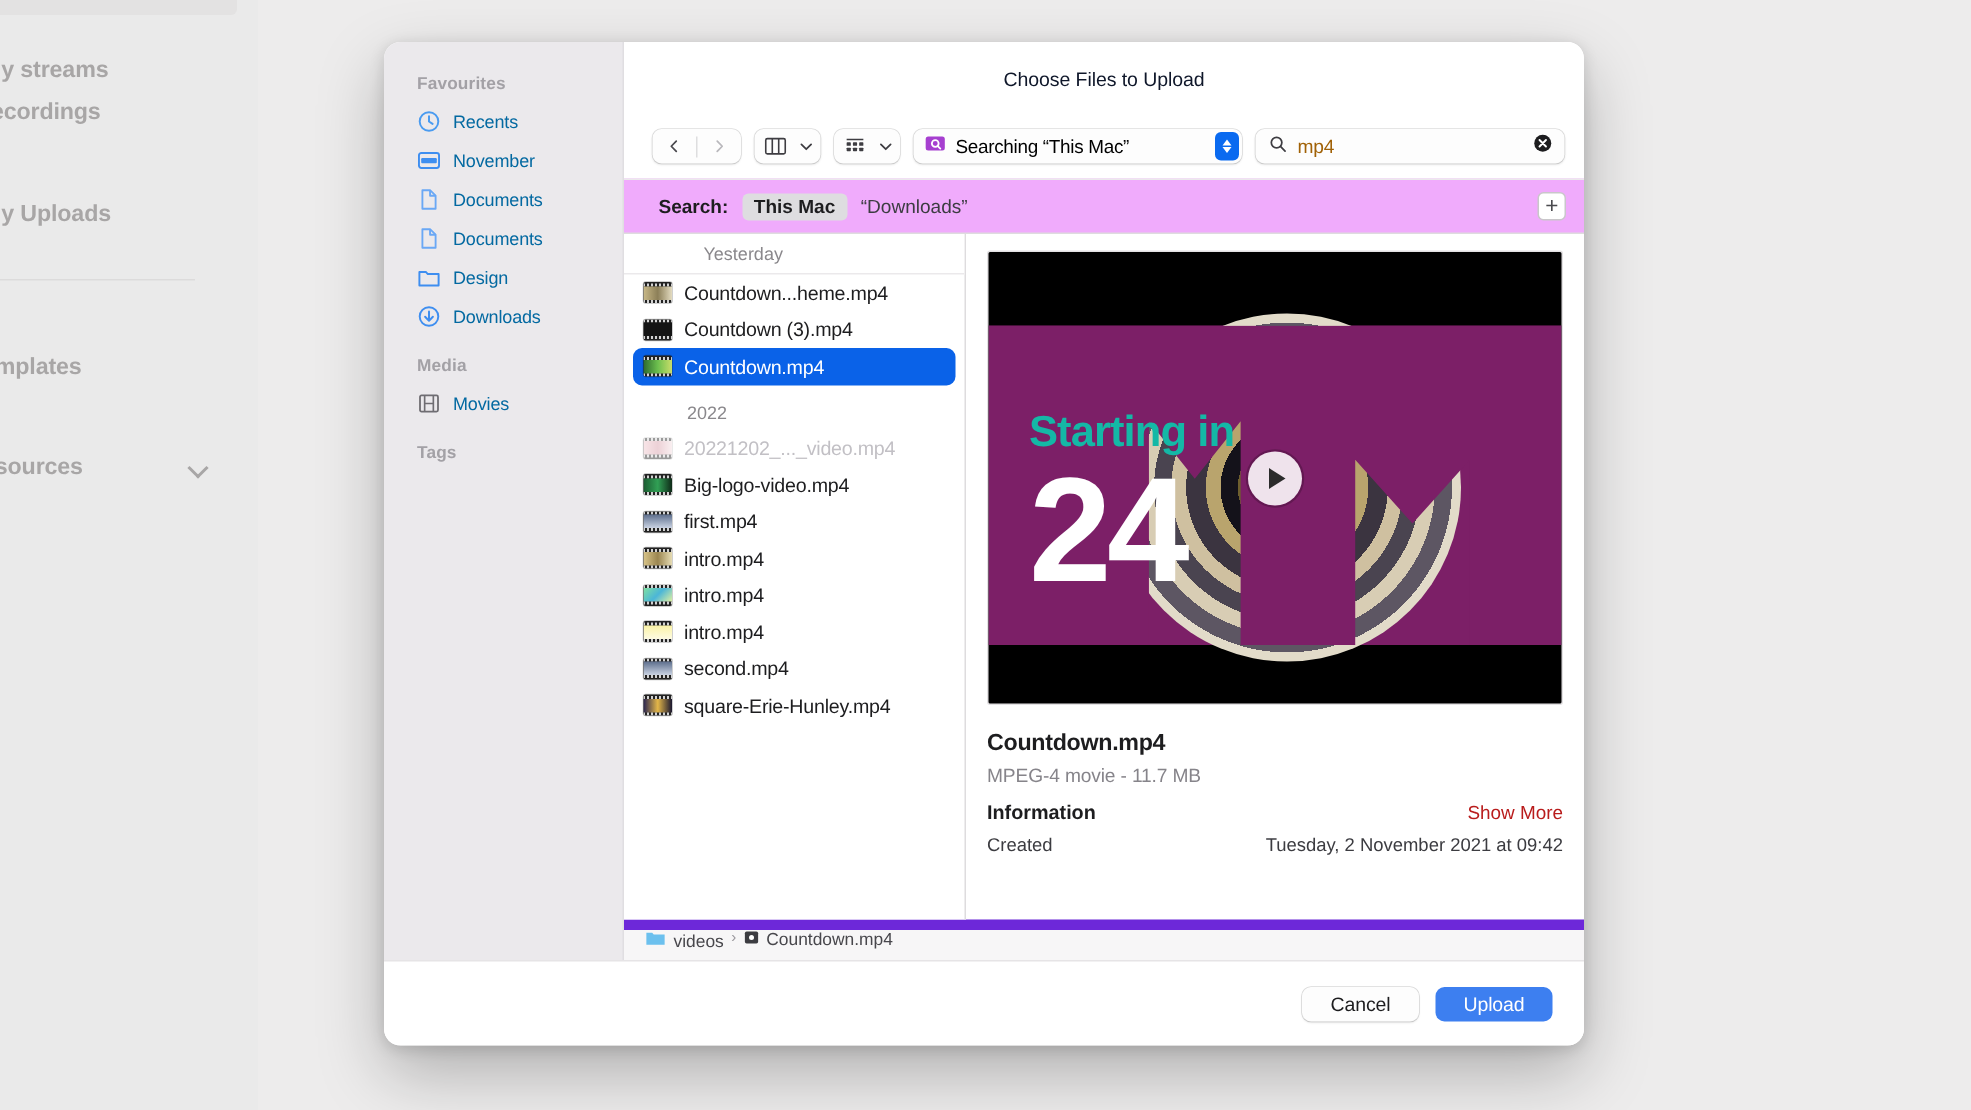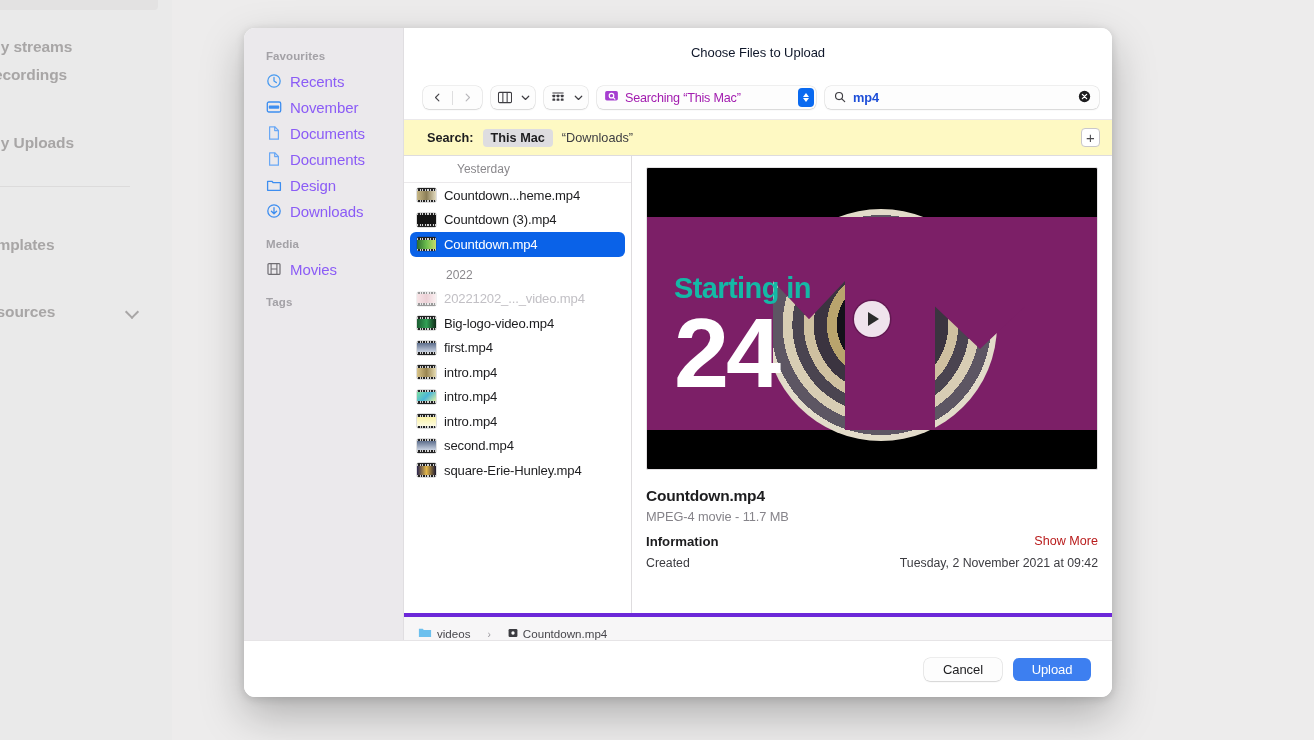--- a/index.html
+++ b/index.html
@@ -34,22 +34,22 @@
   }
   .bg-chevron::before {
     content: ""; position: absolute; left: 1px; top: 2px;
     width: 8px; height: 8px;
     border-right: 2px solid #a8a6a6; border-bottom: 2px solid #a8a6a6;
     transform: rotate(45deg);
   }
 
   
   #dialog {
-    position: absolute; left: 244px; top: 28px;
-    width: 868px; height: 669px;
+    position: absolute; left: 256px; top: 28px;
+    width: 800px; height: 669px;
     background: #ffffff; border-radius: 11px;
     box-shadow: 0 18px 44px rgba(0,0,0,0.26), 0 2px 10px rgba(0,0,0,0.14);
     overflow: hidden;
     display: flex; flex-direction: column;
   }
   .dlg-body { flex: 1 1 auto; display: flex; min-height: 0; }
 
   
   .fp-sidebar {
     width: 160px; flex: 0 0 160px;
@@ -61,21 +61,21 @@
     font-size: 11.5px; font-weight: 700; color: #a3a1a6;
     padding: 0 0 6px 22px; letter-spacing: 0.1px;
   }
   .sb-group { margin-bottom: 14px; }
   .sb-item {
     display: flex; align-items: center; gap: 8px;
     height: 26px; padding-left: 22px; cursor: default;
   }
   .sb-icon { width: 16px; height: 16px; flex: 0 0 16px; display:block; }
   .sb-label {
-    font-size: 15px; color: #8b5cf6; letter-spacing: -0.1px;
+    font-size: 12px; color: #0369a1; letter-spacing: -0.1px;
     white-space: nowrap;
   }
 
   
   .fp-right { flex: 1 1 auto; display: flex; flex-direction: column; min-width: 0; background:#fff; }
 
   .fp-titlebar {
     height: 48px; flex: 0 0 48px;
     display: flex; align-items: center; justify-content: center;
     font-size: 13px; color: #0f172a; letter-spacing: -0.05px;
@@ -97,44 +97,44 @@
   }
   .tb-div { width: 1px; height: 14px; background: #dededf; }
   .chev-sm { width: 9px; height: 9px; display:block; }
 
   .tb-path {
     flex: 0 0 auto; width: 219px; height: 23px;
     background: #fdfdfd; border-radius: 6px;
     box-shadow: 0 0 0 0.5px rgba(0,0,0,0.13), 0 1px 1.5px rgba(0,0,0,0.10);
     display: flex; align-items: center; gap: 6px; padding: 0 2px 0 7px;
   }
-  .tb-path-label { font-size: 12.6px; color: #a21caf; flex:1 1 auto; white-space: nowrap; letter-spacing:-0.2px;}
+  .tb-path-label { font-size: 12.6px; color: #000000; flex:1 1 auto; white-space: nowrap; letter-spacing:-0.2px;}
   .stepper {
     width: 16px; height: 19px; background: #0a6af0; border-radius: 4px;
     display: flex; flex-direction: column; align-items: center; justify-content: center;
     gap: 1px; flex: 0 0 16px;
   }
   .stepper i { display:block; width:0;height:0;border-left:3.5px solid transparent;border-right:3.5px solid transparent; }
   .stepper .up { border-bottom: 4px solid #fff; }
   .stepper .dn { border-top: 4px solid #fff; }
 
   .tb-search {
     flex: 1 1 auto; height: 23px; background: #fdfdfd; border-radius: 6px;
     box-shadow: 0 0 0 0.5px rgba(0,0,0,0.13), 0 1px 1.5px rgba(0,0,0,0.10);
     display: flex; align-items: center; gap: 7px; padding: 0 8px 0 9px;
   }
-  .tb-search-text { flex: 1 1 auto; font-size: 12.8px; color: #1d4ed8; letter-spacing:-0.1px;font-weight:bold;}
+  .tb-search-text { flex: 1 1 auto; font-size: 12.8px; color: #a16207; letter-spacing:-0.1px;}
 
   .fp-scope {
     height: 37px; flex: 0 0 37px;
     display: flex; align-items: center; gap: 9px;
     padding: 0 12px 0 23px;
     border-top: 1px solid #ebe9eb;
     border-bottom: 1px solid #dedcde;
-    background: #fef9c3;
+    background: #f0abfc;
   }
   .scope-lbl { font-size: 12.7px; font-weight: 700; color: #1d1d1f; }
   .scope-chip {
     font-size: 12.7px; font-weight: 700; color: #1d1d1f;
     background: #dedde0; border-radius: 4px; padding: 2px 8px;
   }
   .scope-alt { font-size: 12.7px; color: #3c3c41; }
   .scope-plus {
     margin-left: auto; width: 19px; height: 19px; border-radius: 4px;
     border: 1px solid #c9c7ca; background: #fff;
@@ -228,35 +228,35 @@
     display: flex; align-items: center; justify-content: center;
   }
   .pv-play i {
     width:0;height:0;margin-left:3px;
     border-top: 7px solid transparent; border-bottom: 7px solid transparent;
     border-left: 11px solid #2b2b2b;
   }
   .pv-title { margin-top: 17px; font-size: 15.5px; font-weight: 700; color: #1d1d1f; letter-spacing:-0.2px;}
   .pv-sub { margin-top: 4px; font-size: 12.8px; color: #86848a; letter-spacing:-0.1px;}
   .pv-info-row {
-    margin-top: 10px; display: flex; align-items: flex-start; justify-content: space-between;
+    margin-top: 10px; display: flex; align-items: flex-end; justify-content: space-between;
   }
   .pv-info-lbl { font-size: 13.2px; font-weight: 700; color: #1d1d1f; }
   .pv-show-more { font-size: 12.6px; color: #b91c1c; }
   .pv-meta-row {
     margin-top: 7px; display: flex; justify-content: space-between;
     font-size: 12.3px; color: #3c3c41;
   }
 
   
   .fp-pathbar {
     height: 27px; flex: 0 0 27px;
     background: #f7f6f7;
-    border-top: 4px solid #6d28d9;
-    display: flex; align-items: flex-end; gap: 17px;
+    border-top: 7px solid #6d28d9;
+    display: flex; align-items: flex-start; gap: 5px;
     padding-left: 14px;
   }
   .pb-item { display: flex; align-items: center; gap: 5px; font-size: 11.6px; color: #48474c; }
   .pb-sep { font-size: 10px; color: #9a989d; }
 
   
   .fp-footer {
     height: 57px; flex: 0 0 57px;
     background: #fff;
     border-top: 1px solid #e6e4e6;

